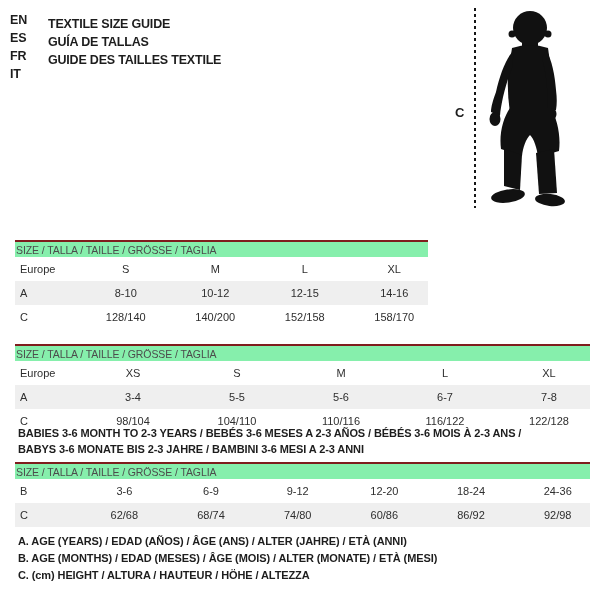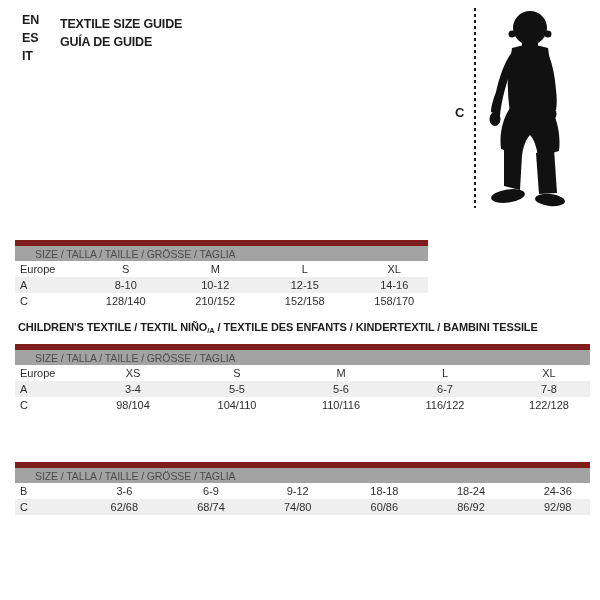--- a/index.html
+++ b/index.html
@@ -1,58 +1,62 @@
 <!DOCTYPE html>
 <html><head>
 <meta charset="utf-8">
 <style>
   html,body{margin:0;padding:0;background:#ffffff;}
   #canvas{
     position:relative;width:600px;height:600px;background:#ffffff;overflow:hidden;
     font-family:"Liberation Sans",sans-serif;color:#1d1d1d;
   }
   
-  .langs{position:absolute;left:22px;top:11px;}
+  .langs{position:absolute;left:10px;top:11px;}
   .lang-row{display:flex;height:18px;align-items:center;}
   .lang-code{width:38px;font-weight:bold;font-size:12.5px;letter-spacing:-0.2px;}
   .lang-title{font-weight:bold;font-size:12.5px;letter-spacing:-0.2px;white-space:nowrap;margin-top:8px;}
   
   .dash-line{position:absolute;left:474px;top:8px;width:2px;height:200px;
     background:repeating-linear-gradient(to bottom,#161616 0 3px,transparent 3px 6px);}
   .fig-label{position:absolute;left:455px;top:105px;font-weight:bold;font-size:13px;}
   .toddler{position:absolute;left:482px;top:4px;}
   
   .sec-title{position:absolute;left:18px;font-weight:bold;font-size:11px;letter-spacing:-0.1px;white-space:nowrap;}
   .sec-title .sub{font-size:7.5px;vertical-align:-2px;}
   .sec-title.two-line{line-height:16px;}
   
   .sizetable{position:absolute;left:15px;}
-  .sizebar{height:15px;background:#a3a3a3;border-top:6px solid #7f1d1d;
-    font-size:10.5px;color:#4c4c4c;padding-left:20px;display:flex;align-items:center;letter-spacing:-0.1px;}
-  .trow{display:flex;height:16px;align-items:center;font-size:11px;color:#2e2e2e;gap:22px;}
+  .sizebar{height:15px;background:#86efac;border-top:2px solid #7f1d1d;
+    font-size:10.5px;color:#4c4c4c;padding-left:1px;display:flex;align-items:center;letter-spacing:-0.1px;}
+  .trow{display:flex;height:24px;align-items:center;font-size:11px;color:#2e2e2e;gap:22px;}
   .trow.alt{background:#efefef;}
   .tlabel{width:55px;padding-left:5px;box-sizing:border-box;}
   .tval{flex:1;text-align:center;}
   
   .notes{position:absolute;left:18px;top:535px;}
   .note-line{height:17px;font-weight:bold;font-size:11px;letter-spacing:-0.1px;white-space:nowrap;}
 </style>
 </head>
 <body>
 
 <div id="canvas">
 
   <div class="langs">
     <div class="lang-row">
       <span class="lang-code">EN</span>
       <span class="lang-title">TEXTILE SIZE GUIDE</span>
     </div>
     <div class="lang-row">
       <span class="lang-code">ES</span>
-      <span class="lang-title">GUÍA DE GUIDE</span>
+      <span class="lang-title">GUÍA DE TALLAS</span>
+    </div>
+    <div class="lang-row">
+      <span class="lang-code">FR</span>
+      <span class="lang-title">GUIDE DES TAILLES TEXTILE</span>
     </div>
     <div class="lang-row">
       <span class="lang-code">IT</span>
     </div>
   </div>
 
   <div class="dash-line"></div>
   <div class="fig-label">C</div>
   <svg class="toddler" width="96" height="206" viewBox="0 0 96 206" xmlns="http://www.w3.org/2000/svg">
     <g fill="#111111">
@@ -85,27 +89,26 @@
     <div class="trow alt">
       <span class="tlabel">A</span>
       <span class="tval">8-10</span>
       <span class="tval">10-12</span>
       <span class="tval">12-15</span>
       <span class="tval">14-16</span>
     </div>
     <div class="trow">
       <span class="tlabel">C</span>
       <span class="tval">128/140</span>
-      <span class="tval">210/152</span>
+      <span class="tval">140/200</span>
       <span class="tval">152/158</span>
       <span class="tval">158/170</span>
     </div>
   </div>
 
-  <div class="sec-title" style="top:321px"><span>CHILDREN'S TEXTILE / TEXTIL NIÑO</span><span class="sub">/A</span><span> / TEXTILE DES ENFANTS / KINDERTEXTIL / BAMBINI TESSILE</span></div>
   <div class="sizetable" style="top:344px;width:575px">
     <div class="sizebar">SIZE / TALLA / TAILLE / GRÖSSE / TAGLIA</div>
     <div class="trow">
       <span class="tlabel">Europe</span>
       <span class="tval">XS</span>
       <span class="tval">S</span>
       <span class="tval">M</span>
       <span class="tval">L</span>
       <span class="tval">XL</span>
     </div>
@@ -120,36 +123,45 @@
     <div class="trow">
       <span class="tlabel">C</span>
       <span class="tval">98/104</span>
       <span class="tval">104/110</span>
       <span class="tval">110/116</span>
       <span class="tval">116/122</span>
       <span class="tval">122/128</span>
     </div>
   </div>
 
+  <div class="sec-title two-line" style="top:425px">
+    <div>BABIES 3-6 MONTH TO 2-3 YEARS / BEBÉS 3-6 MESES A 2-3 AÑOS / BÉBÉS 3-6 MOIS À 2-3 ANS /</div>
+    <div>BABYS 3-6 MONATE BIS 2-3 JAHRE / BAMBINI 3-6 MESI A 2-3 ANNI</div>
+  </div>
   <div class="sizetable" style="top:462px;width:575px">
     <div class="sizebar">SIZE / TALLA / TAILLE / GRÖSSE / TAGLIA</div>
     <div class="trow">
       <span class="tlabel">B</span>
       <span class="tval">3-6</span>
       <span class="tval">6-9</span>
       <span class="tval">9-12</span>
-      <span class="tval">18-18</span>
+      <span class="tval">12-20</span>
       <span class="tval">18-24</span>
       <span class="tval">24-36</span>
     </div>
     <div class="trow alt">
       <span class="tlabel">C</span>
       <span class="tval">62/68</span>
       <span class="tval">68/74</span>
       <span class="tval">74/80</span>
       <span class="tval">60/86</span>
       <span class="tval">86/92</span>
       <span class="tval">92/98</span>
     </div>
   </div>
 
+  <div class="notes">
+    <div class="note-line">A. AGE (YEARS) / EDAD (AÑOS) / ÂGE (ANS) / ALTER (JAHRE) / ETÀ (ANNI)</div>
+    <div class="note-line">B. AGE (MONTHS) / EDAD (MESES) / ÂGE (MOIS) / ALTER (MONATE) / ETÀ (MESI)</div>
+    <div class="note-line">C. (cm) HEIGHT / ALTURA / HAUTEUR / HÖHE / ALTEZZA</div>
+  </div>
 
 </div>
 
 </body></html>

